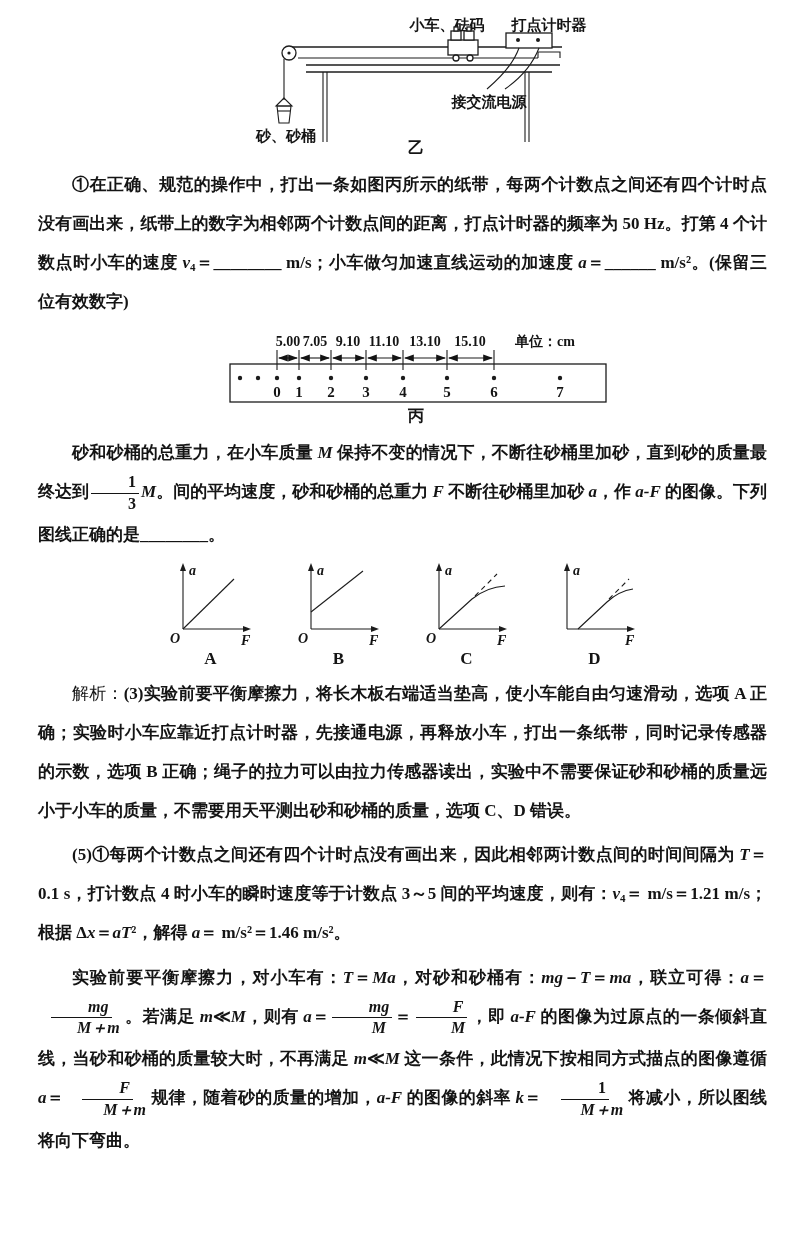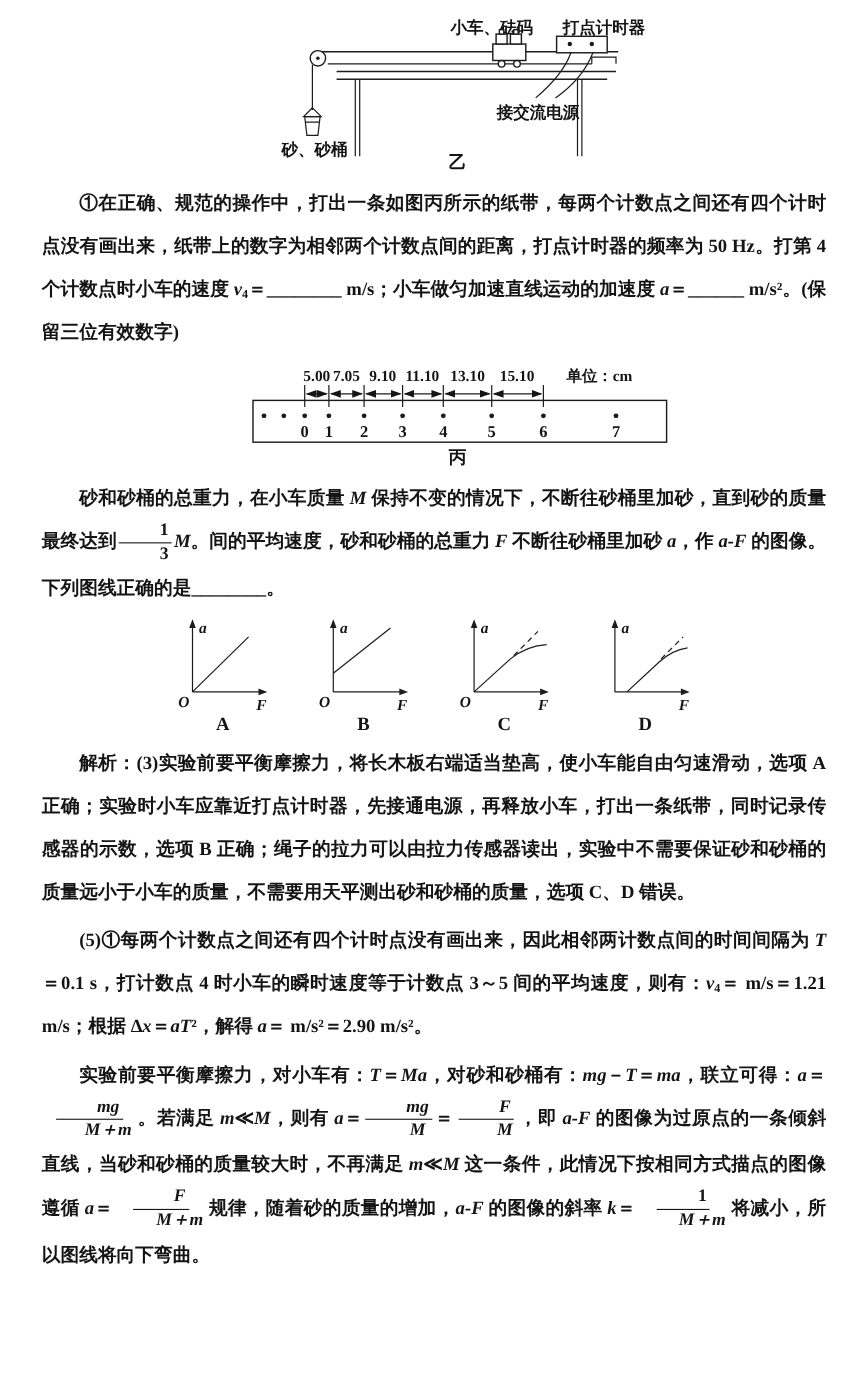--- a/index.html
+++ b/index.html
@@ -1,41 +1,41 @@
 <!DOCTYPE html>
 <html><head>
 <meta charset="utf-8">
 <style>
   html,body{margin:0;padding:0;}
   body{
     width:789px;height:1260px;background:#ffffff;color:#141414;
     font-family:"Liberation Serif","DejaVu Serif",serif;
     font-weight:bold;font-size:17px;overflow:hidden;
   }
-  .content{padding:2px 38px 0 38px;}
+  .content{padding:2px 22px 0 38px;}
   p.para{margin:5px 0;line-height:2.3;text-align:justify;text-indent:2em;}
   .v{font-style:italic;}
   sub{font-size:11px;vertical-align:-3px;}
   .blank{letter-spacing:0px;}
   .frac{
     display:inline-flex;flex-direction:column;align-items:center;
     vertical-align:middle;line-height:1.3;margin:0 2px;font-size:16px;
   }
   .frac .num{border-bottom:1.6px solid #141414;padding:0 3px;text-align:center;}
   .frac .den{padding:0 3px;text-align:center;}
   svg{display:block;margin:0 auto;}
   svg text{font-family:"Liberation Serif","DejaVu Serif",serif;font-weight:bold;fill:#141414;}
   .stroke{stroke:#1c1c1c;stroke-width:1.3;fill:none;}
   .thin{stroke:#1c1c1c;stroke-width:1.1;fill:none;}
   .fillw{fill:#ffffff;stroke:#1c1c1c;stroke-width:1.3;}
   .filld{fill:#1c1c1c;stroke:none;}
   .graphs{display:flex;justify-content:center;gap:28px;margin:4px 0 2px 0;}
   .graph{display:flex;flex-direction:column;align-items:center;}
   .graph .cap{font-size:17px;line-height:1.1;margin-top:1px;}
-  .jx-label{font-weight:bold;}
+  .jx-label{font-weight:normal;}
 </style>
 </head>
 <body>
 
 <svg width="789" height="158" viewBox="0 0 789 158">
   <text x="447" y="30" font-size="15" text-anchor="middle">小车、砝码</text>
   <text x="549" y="30" font-size="15" text-anchor="middle">打点计时器</text>
 
   <line class="stroke" x1="288" y1="47" x2="562" y2="47"></line>
   <line class="thin" x1="298" y1="58" x2="538" y2="58"></line>
@@ -199,21 +199,21 @@
         <path class="thin" d="M33 70 L62 43 Q74 32 88 30"></path>
         <line class="thin" stroke-dasharray="5,4" x1="64" y1="40" x2="84" y2="20"></line>
       </svg>
       <div class="cap">D</div>
     </div>
 
   </div>
 
   <p class="para"><span class="jx-label">解析：</span><span>(3)实验前要平衡摩擦力，将长木板右端适当垫高，使小车能自由匀速滑动，选项 A 正确；实验时小车应靠近打点计时器，先接通电源，再释放小车，打出一条纸带，同时记录传感器的示数，选项 B 正确；绳子的拉力可以由拉力传感器读出，实验中不需要保证砂和砂桶的质量远小于小车的质量，不需要用天平测出砂和砂桶的质量，选项 C、D 错误。</span></p>
 
-  <p class="para"><span>(5)①每两个计数点之间还有四个计时点没有画出来，因此相邻两计数点间的时间间隔为 </span><i class="v">T</i><span>＝0.1 s，打计数点 4 时小车的瞬时速度等于计数点 3～5 间的平均速度，则有：</span><i class="v">v</i><sub>4</sub><span>＝</span><span> m/s＝1.21 m/s；根据 Δ</span><i class="v">x</i><span>＝</span><i class="v">aT</i><span>²</span><span>，解得 </span><i class="v">a</i><span>＝</span><span> m/s²＝2.90 m/s²。</span></p>
+  <p class="para"><span>(5)①每两个计数点之间还有四个计时点没有画出来，因此相邻两计数点间的时间间隔为 </span><i class="v">T</i><span>＝0.1 s，打计数点 4 时小车的瞬时速度等于计数点 3～5 间的平均速度，则有：</span><i class="v">v</i><sub>4</sub><span>＝</span><span> m/s＝1.21 m/s；根据 Δ</span><i class="v">x</i><span>＝</span><i class="v">aT</i><span>²</span><span>，解得 </span><i class="v">a</i><span>＝</span><span> m/s²＝1.46 m/s²。</span></p>
 
   <p class="para"><span>实验前要平衡摩擦力，对小车有：</span><i class="v">T</i><span>＝</span><i class="v">Ma</i><span>，对砂和砂桶有：</span><i class="v">mg</i><span>－</span><i class="v">T</i><span>＝</span><i class="v">ma</i><span>，联立可得：</span><i class="v">a</i><span>＝</span><span class="frac">
         <span class="num v">mg</span>
         <span class="den v">M＋m</span>
       </span><span>。若满足 </span><i class="v">m</i><span>≪</span><i class="v">M</i><span>，则有 </span><i class="v">a</i><span>＝</span><span class="frac">
         <span class="num v">mg</span>
         <span class="den v">M</span>
       </span><span>＝</span><span class="frac">
         <span class="num v">F</span>
         <span class="den v">M</span>

